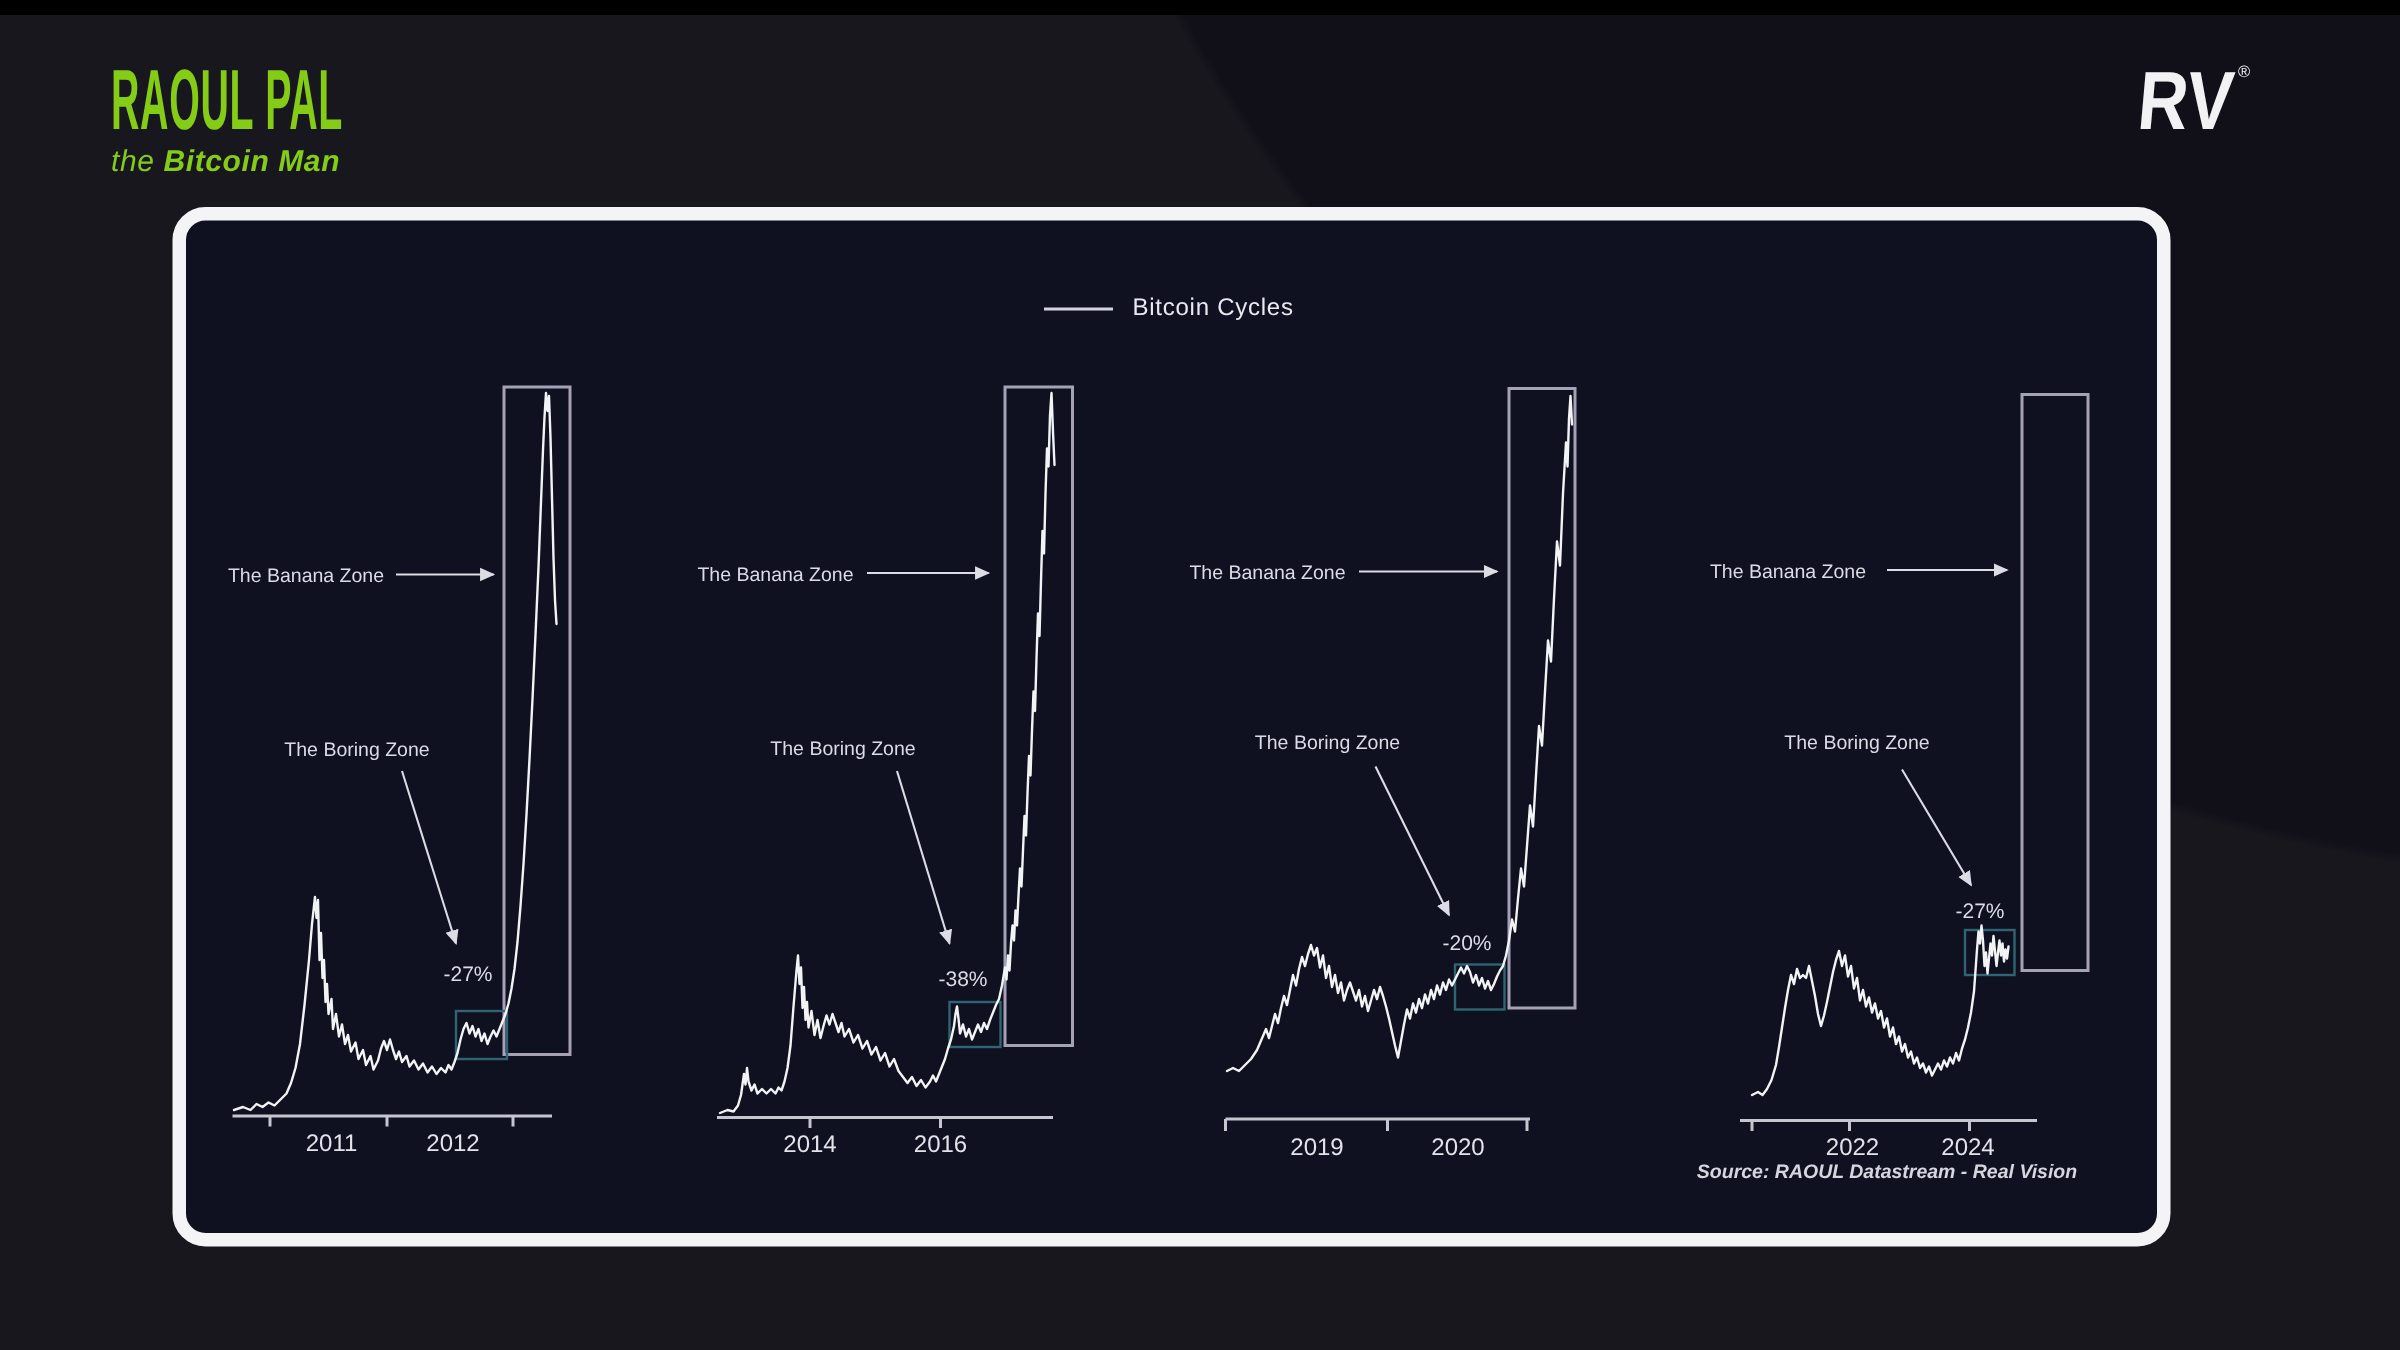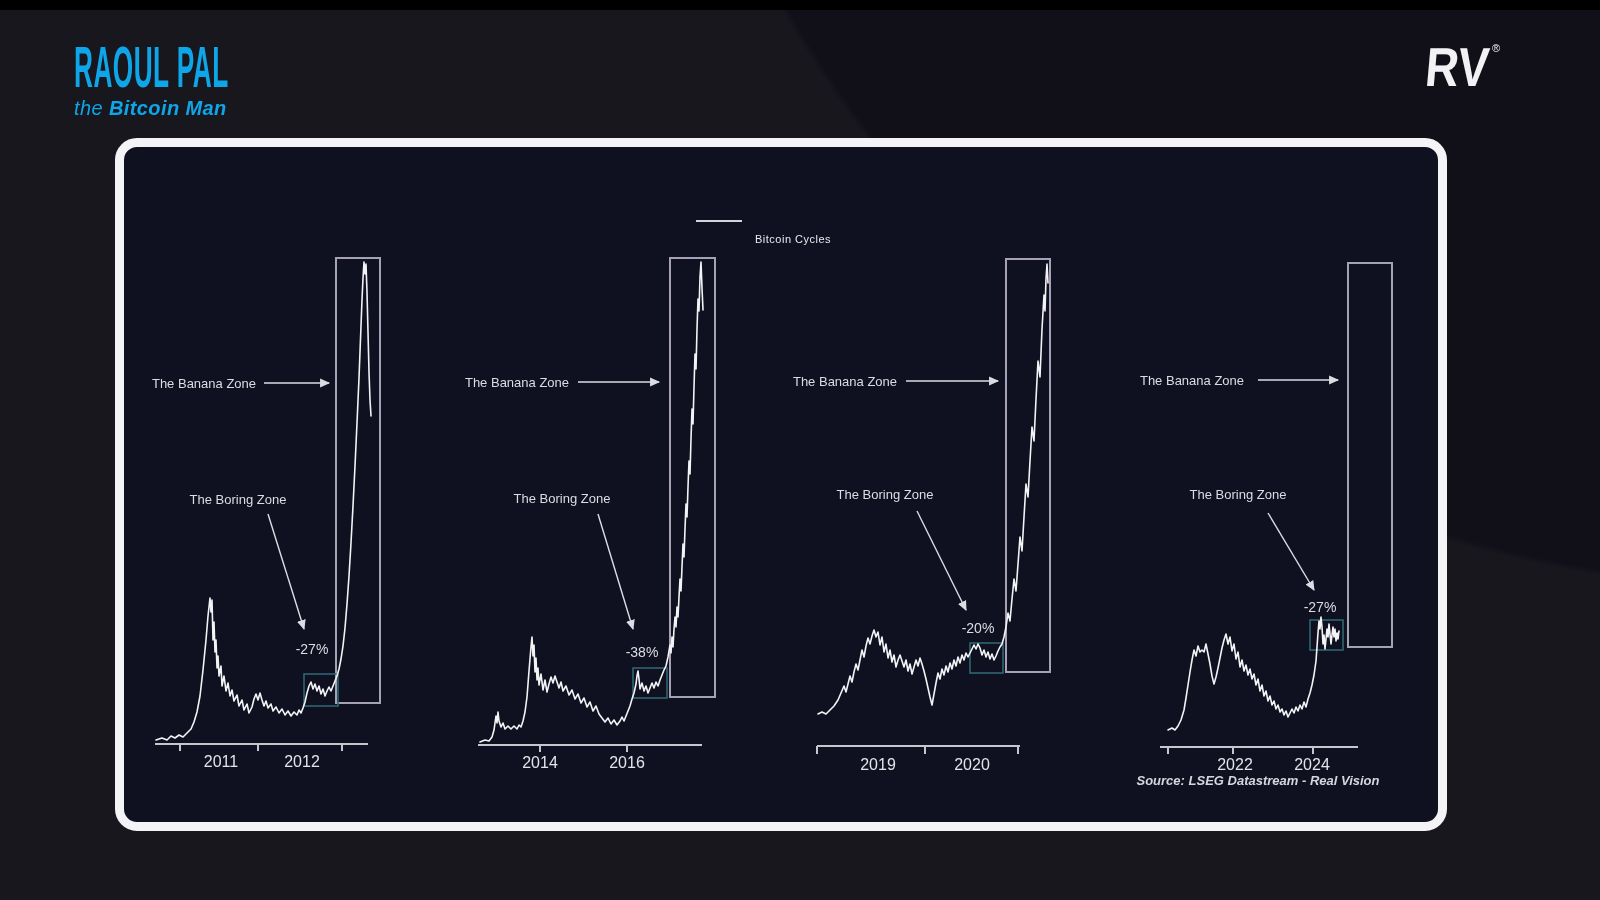--- a/index.html
+++ b/index.html
@@ -6,41 +6,41 @@
   body{
     width:1600px;height:900px;position:relative;overflow:hidden;
     font-family:"Liberation Sans",sans-serif;
     background:
       radial-gradient(circle 1150px at 1780px -560px, #111019 0%, #111019 99.4%, rgba(17,16,25,0) 100%),
       radial-gradient(circle 1060px at 700px 1970px, #131219 0%, #131219 99.4%, rgba(19,18,25,0) 100%),
       #18171e;
   }
   .top-bar{position:absolute;top:0;left:0;width:1600px;height:10px;background:#000;z-index:5;}
   
-  .brand{position:absolute;left:74px;top:44px;z-index:2;color:#0ea5e9;}
+  .brand{position:absolute;left:74px;top:44px;z-index:2;color:#84cc16;}
   .brand-name{
     font-size:57px;font-weight:bold;line-height:0.82;height:48px;
     transform:scaleX(0.46);transform-origin:left top;letter-spacing:1px;white-space:nowrap;
   }
   .brand-sub{font-size:20px;font-style:italic;margin-top:5px;letter-spacing:0.4px;white-space:nowrap;}
   .brand-sub .thin{font-weight:normal;text-align:right;}
   .brand-sub .bold{font-weight:bold;}
   
   .rv{position:absolute;left:1428px;top:40px;z-index:2;color:#f2f2f4;width:80px;height:56px;}
   .rv-text{display:inline-block;font-size:55px;font-weight:bold;line-height:1;
     transform:scaleX(0.84) skewX(-6deg);transform-origin:left top;}
   .rv-reg{position:absolute;left:64px;top:2px;font-size:11px;}
   
   .slide{
     position:absolute;left:115px;top:138px;width:1314px;height:675px;
     background:#0f1120;border:9px solid #f4f4f6;border-radius:22px;z-index:1;
   }
   .slide-title{position:absolute;left:572px;top:50px;display:flex;align-items:center;gap:13px;}
   .legend-line{display:inline-block;width:46px;height:2px;background:#d4d4dc;}
-  .title-text{font-size:11px;color:#e9e9ef;letter-spacing:0.5px;white-space:nowrap;margin-top:36px;}
+  .title-text{font-size:16px;color:#e9e9ef;letter-spacing:0.5px;white-space:nowrap;}
   .source{
     position:absolute;left:1134px;top:626px;transform:translateX(-50%);
     font-size:13px;font-style:italic;font-weight:bold;color:#d6d6de;white-space:nowrap;
   }
   #charts-svg{position:absolute;left:0;top:0;z-index:3;pointer-events:none;}
 </style>
 </head>
 <body>
 
 <div class="top-bar"></div>
@@ -53,21 +53,21 @@
 <div class="rv">
   <span class="rv-text">RV</span>
   <span class="rv-reg">®</span>
 </div>
 
 <div class="slide">
   <div class="slide-title">
     <span class="legend-line"></span>
     <span class="title-text">Bitcoin Cycles</span>
   </div>
-  <div class="source">Source: LSEG Datastream - Real Vision</div>
+  <div class="source">Source: RAOUL Datastream - Real Vision</div>
 </div>
 
 <svg id="charts-svg" width="1600" height="900" viewBox="0 0 1600 900">
     <defs>
       <marker id="ah" viewBox="0 0 10 10" refX="8" refY="5" markerWidth="8" markerHeight="8" orient="auto">
         <path d="M0,1 L9,5 L0,9 z" fill="#dcdce4"></path>
       </marker>
     </defs>
     <g>
       <rect x="336" y="258" width="44" height="445" fill="none" stroke="#a7a1b5" stroke-width="2"></rect>

